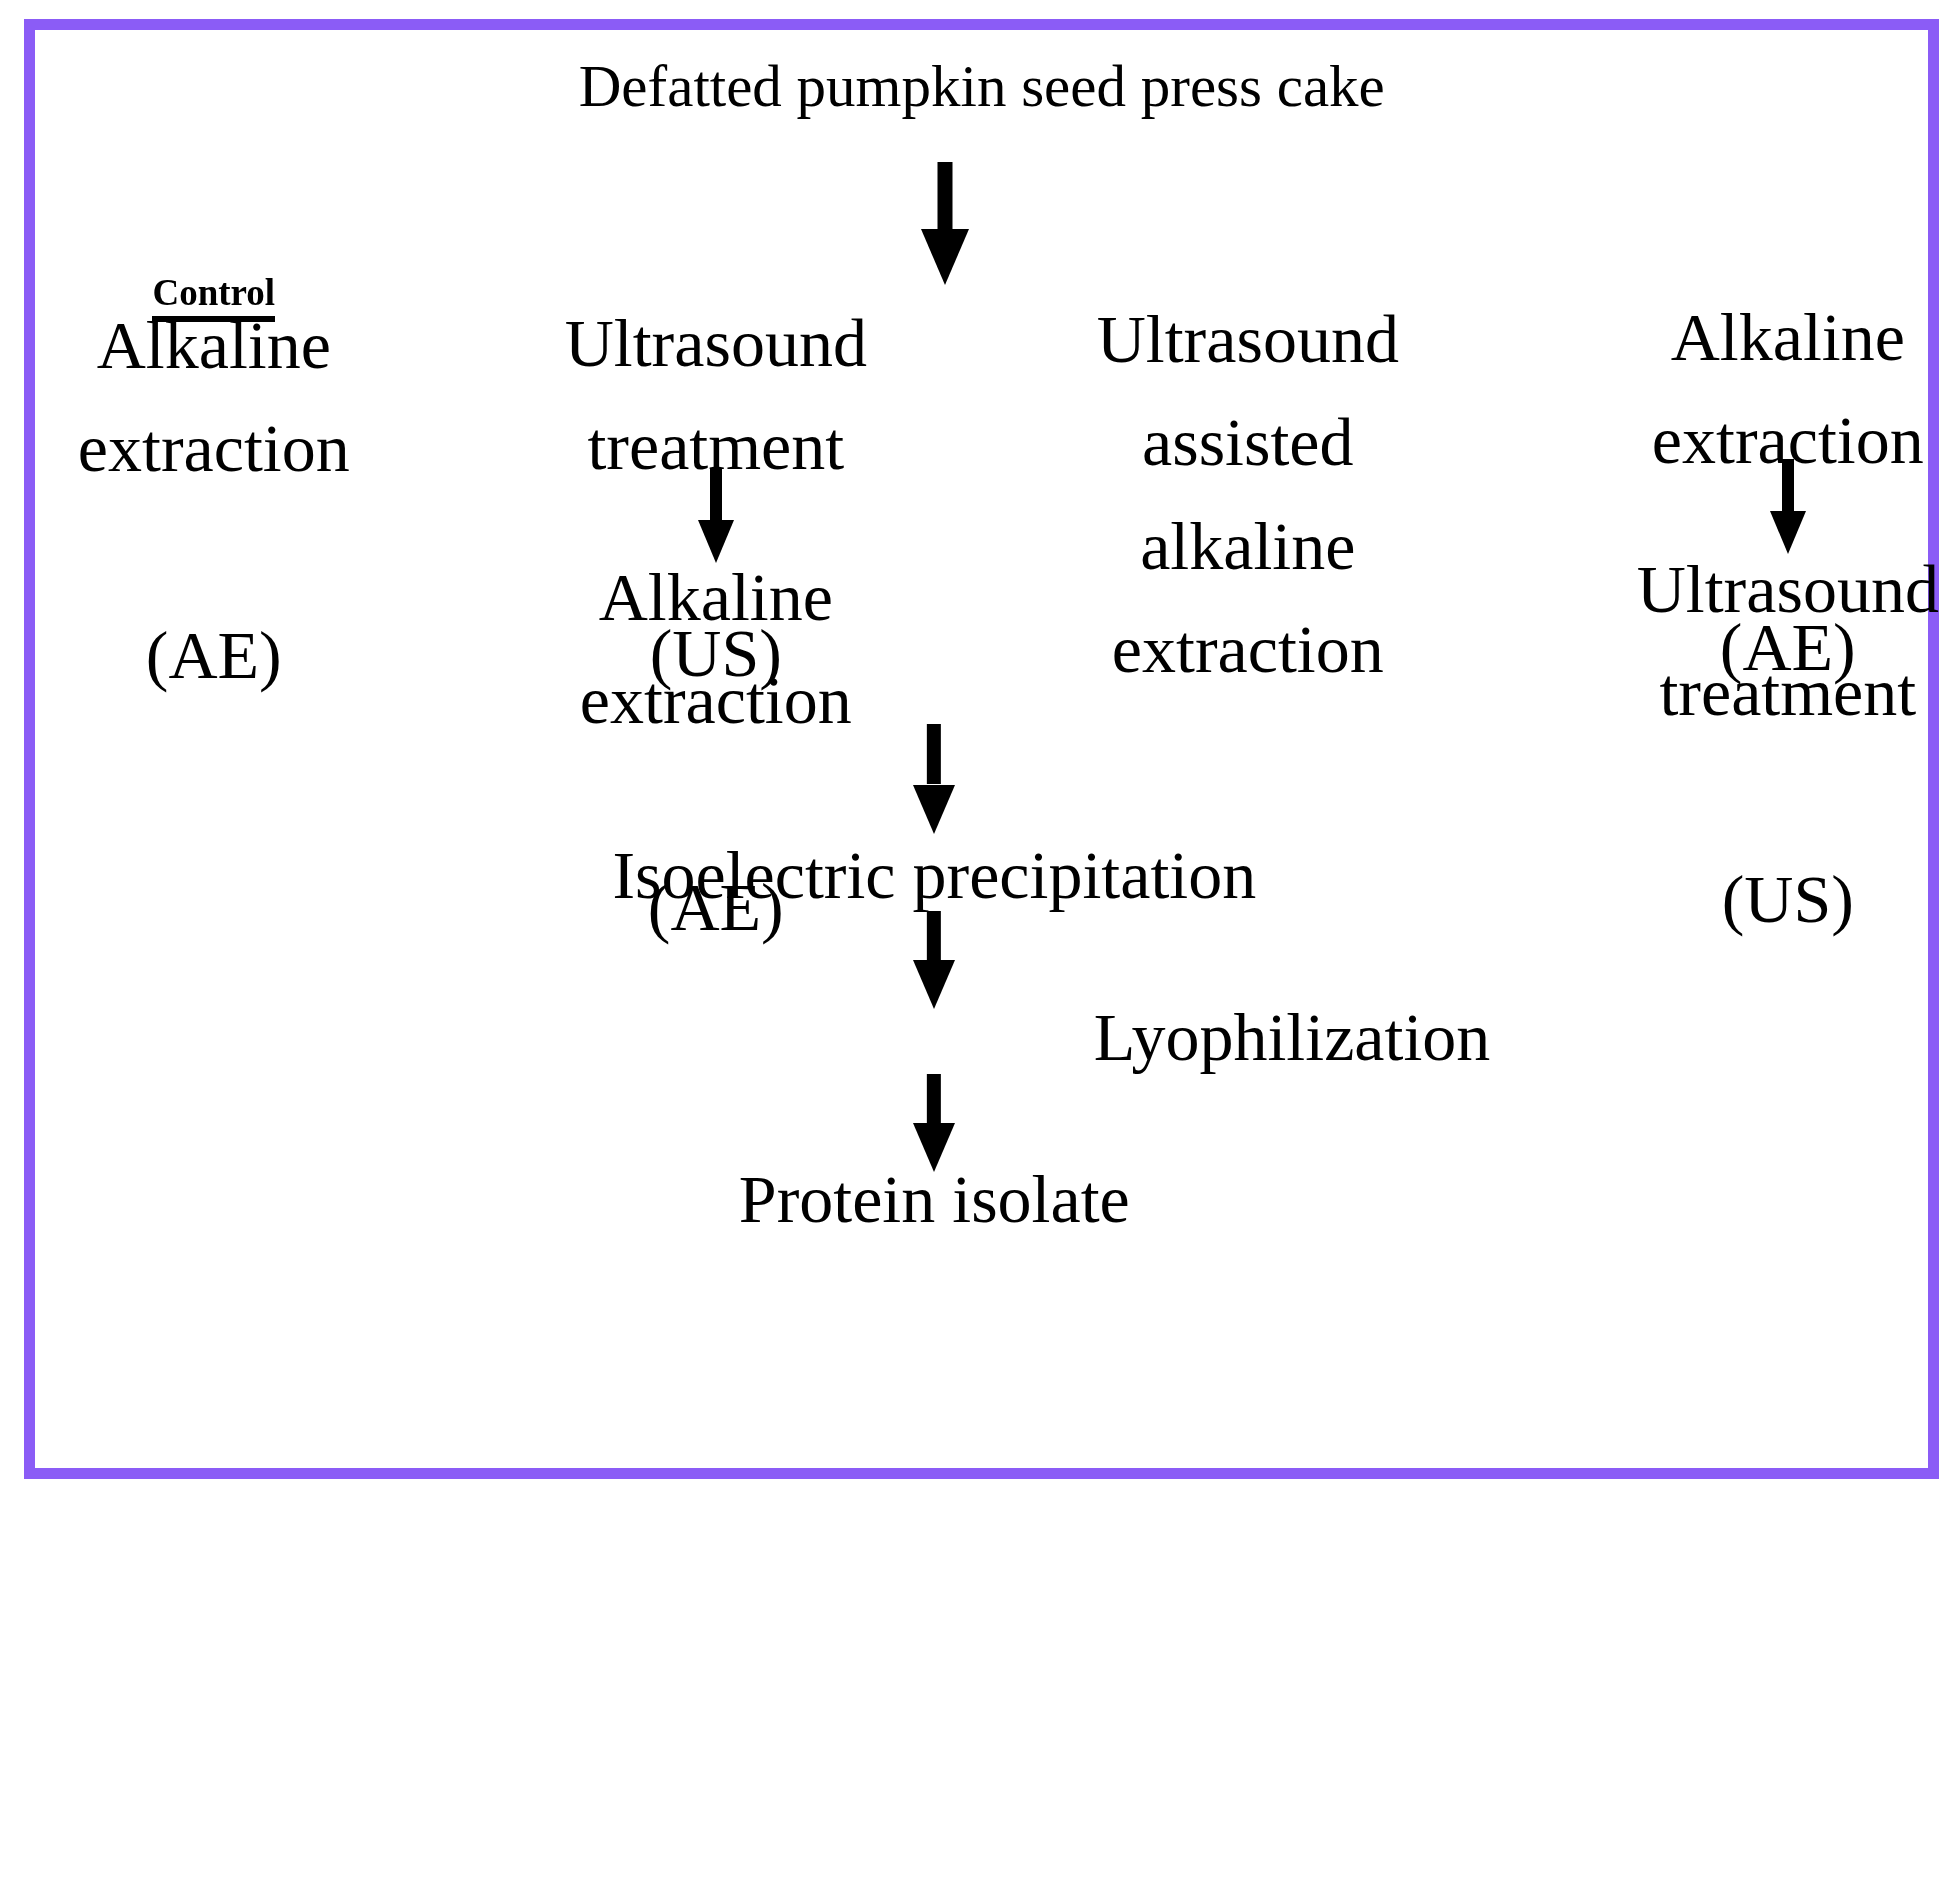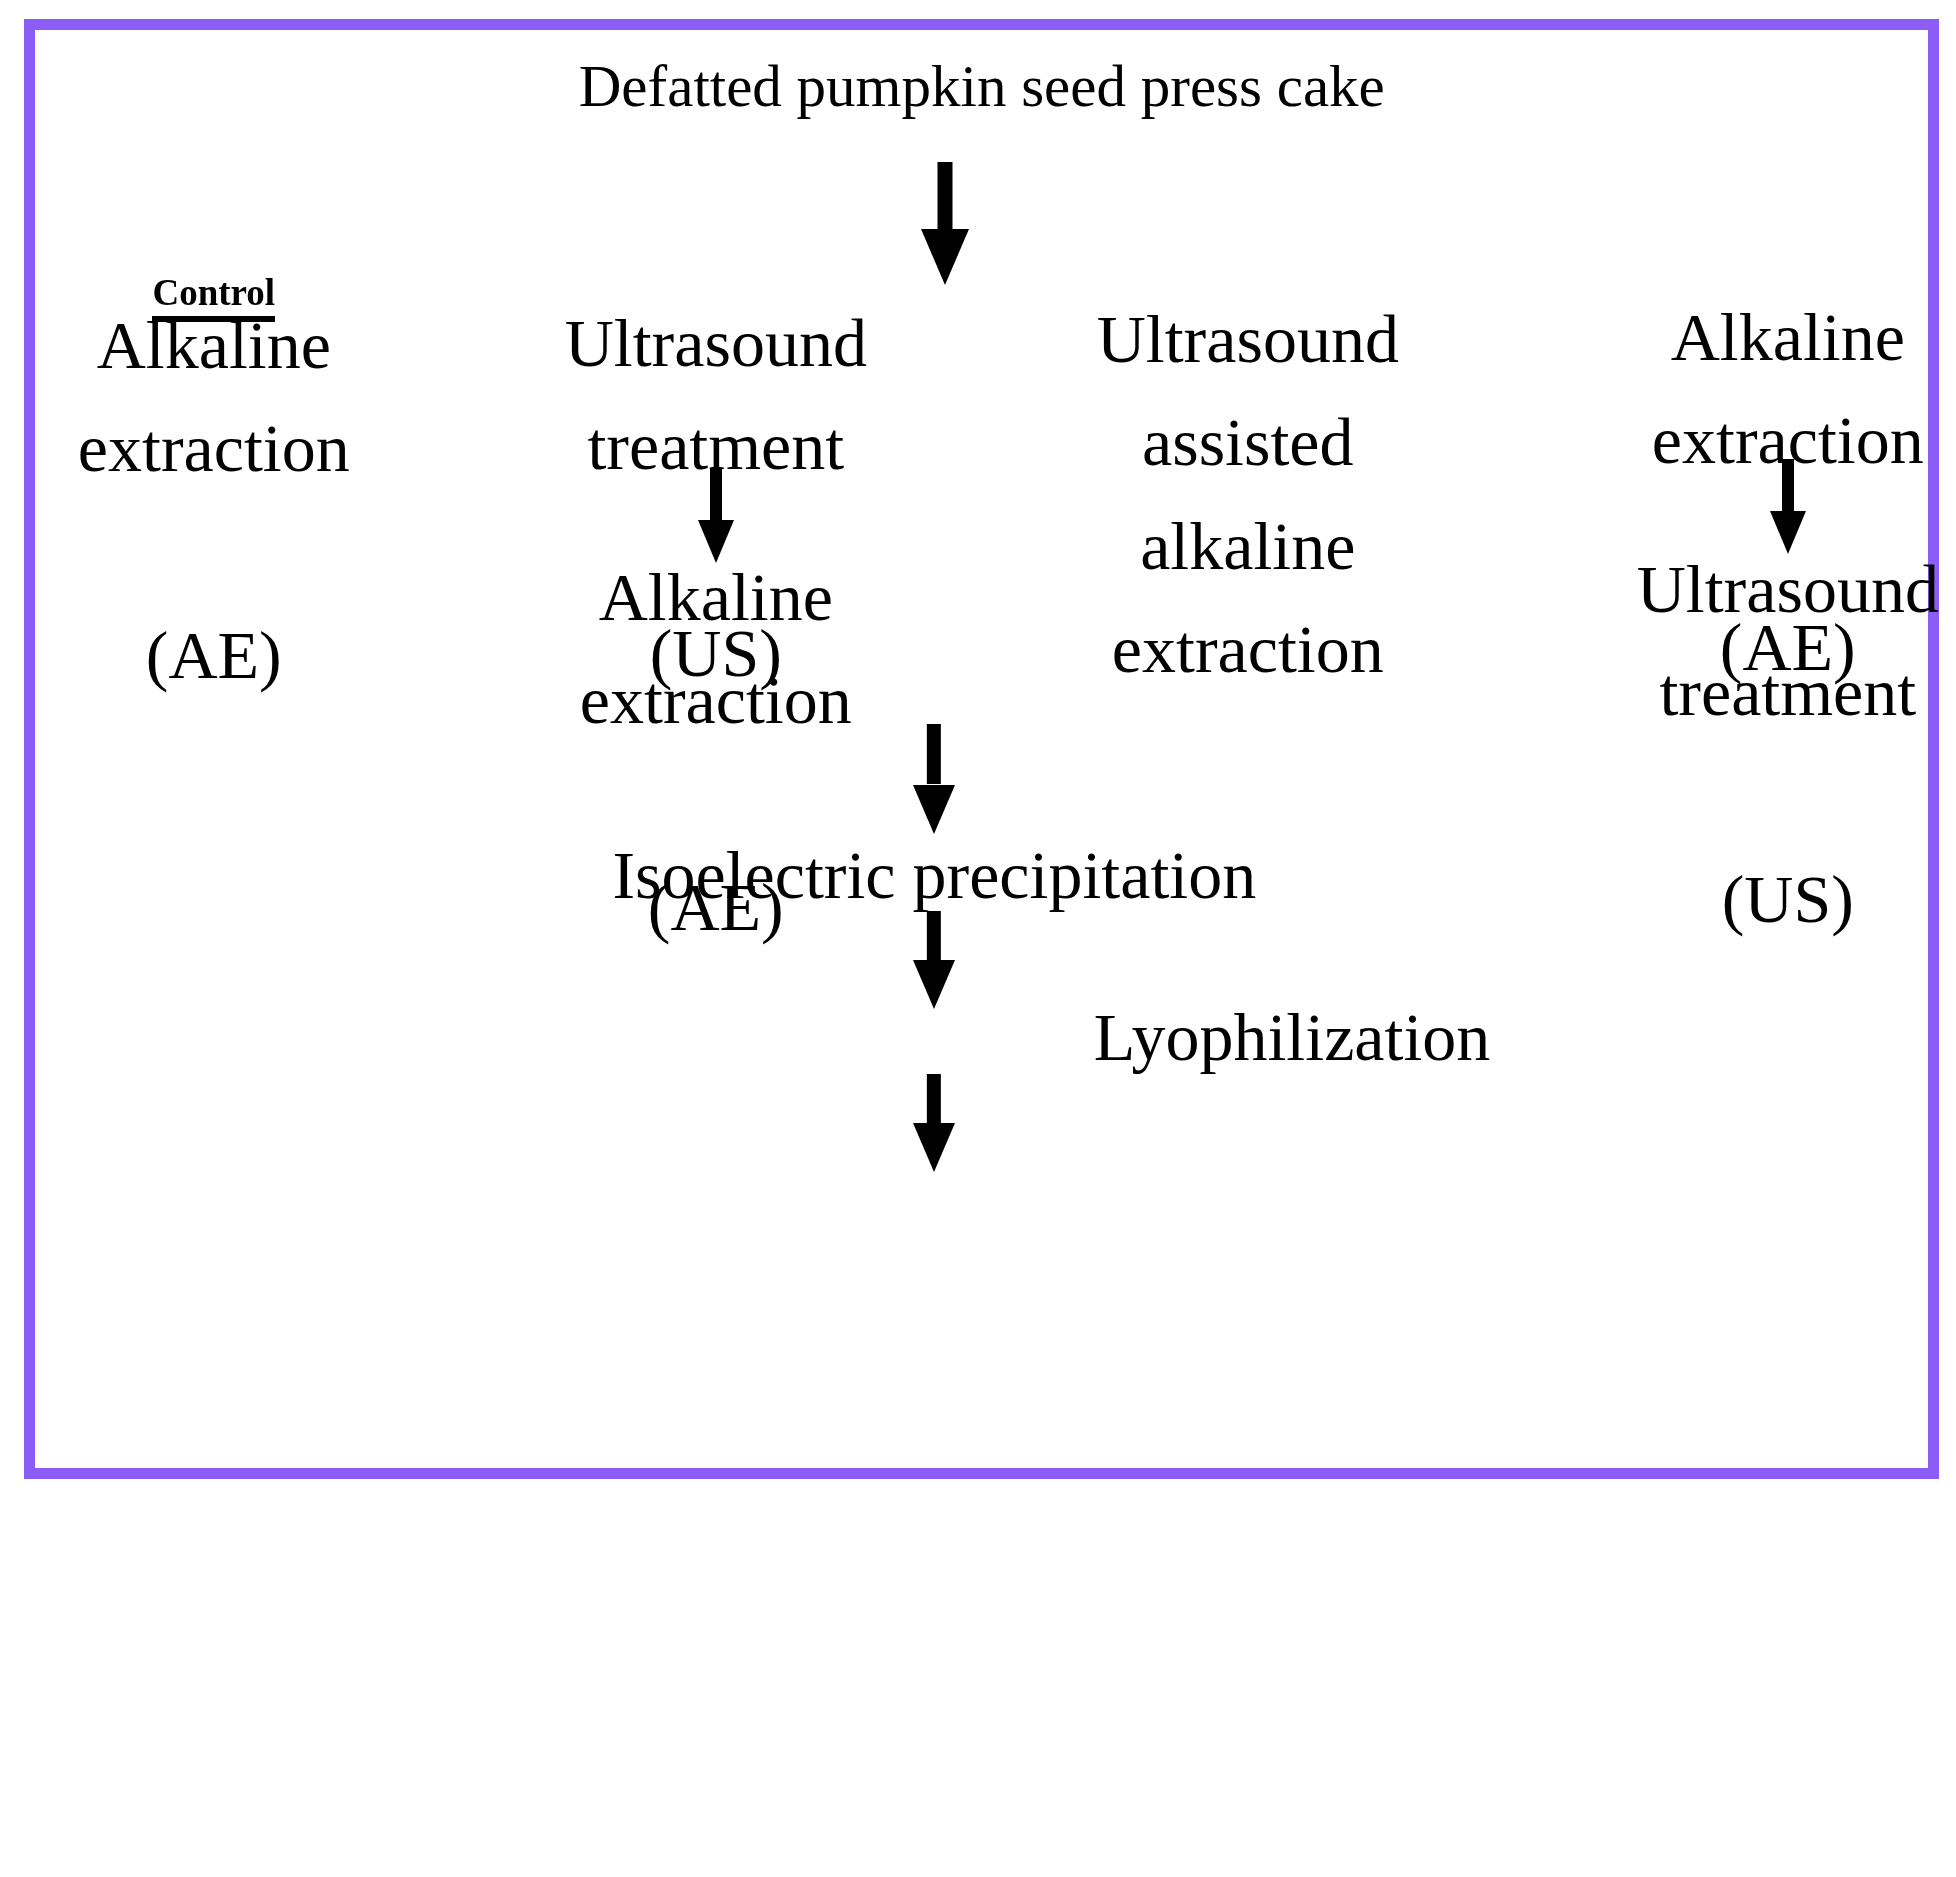--- a/index.html
+++ b/index.html
@@ -175,16 +175,17 @@
       <div class="head"></div>
     </div>
 
     <div class="tblock" style="left:343px; top:956px; width:1112px;text-align:right;">Lyophilization</div>
 
     <div class="arrow med" style="left:855px; top:1044px; height:98px;">
       <div class="shaft" style="height:49px;"></div>
       <div class="head"></div>
     </div>
 
+    <div class="tblock" style="left:343px; top:1118px; width:1112px;">Protein isolate</div>
 
   </div>
 </div>
 
 
 </body></html>

